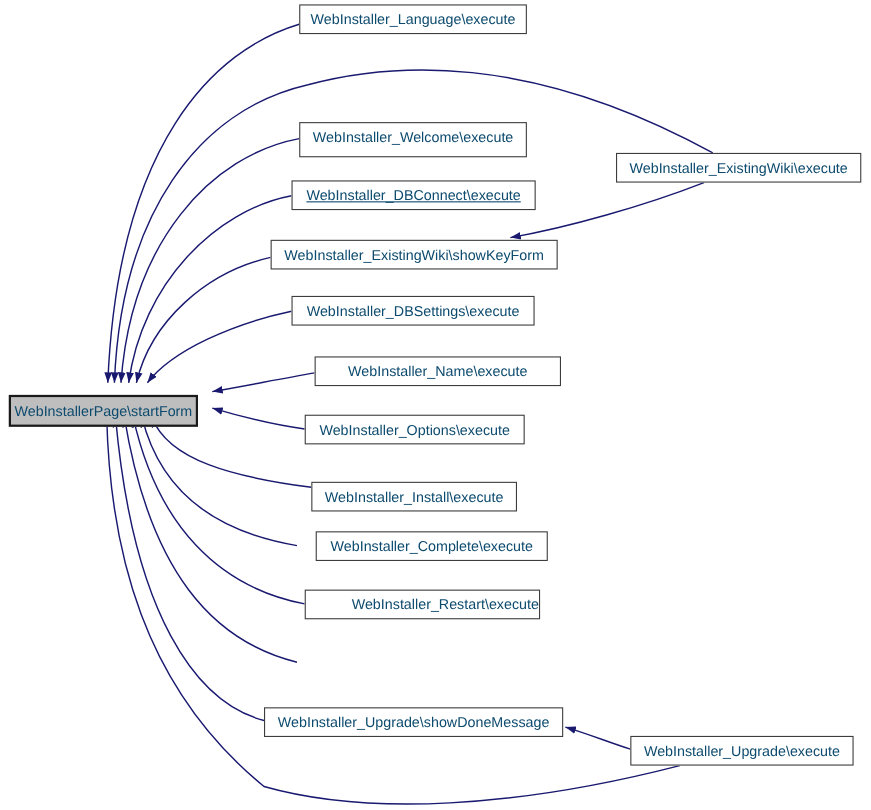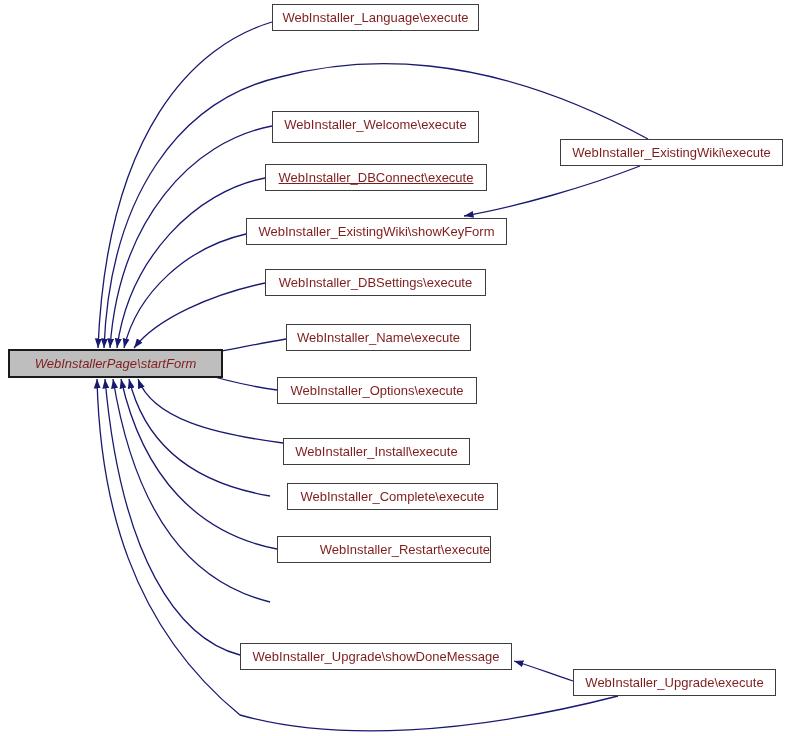--- a/index.html
+++ b/index.html
@@ -20,21 +20,21 @@
     left: 0;
     top: 0;
     z-index: 1;
   }
   .node {
     position: absolute;
     z-index: 2;
     box-sizing: border-box;
     background: #ffffff;
     border: 1px solid #3d3d3d;
-    color: #7f1d1d;
+    color: #0c4a6e;
     font-size: 13px;
     line-height: 25px;
     text-align: center;
     white-space: nowrap;
     cursor: pointer;
   }
   .node.focus {
     background: #bebebe;
     border: 2px solid #1a1a1a;
   }
@@ -67,33 +67,33 @@
     <path class="edge" marker-end="url(#arrow)" d="M283,443 C214,434 153,419 138,379"></path>
     <path class="edge" marker-end="url(#arrow)" d="M270,496 C199,484 146,449 129,379"></path>
     <path class="edge" marker-end="url(#arrow)" d="M277,549 C199,534 143,478 121,379"></path>
     <path class="edge" marker-end="url(#arrow)" d="M270,602 C193,583 136,519 113,379"></path>
     <path class="edge" marker-end="url(#arrow)" d="M240,655 C178,639 121,558 105,379"></path>
     <path class="edge" marker-end="url(#arrow)" d="M618,696 C470,734 335,742 240,715 C130,625 100,500 97,379"></path>
     <path class="edge" marker-end="url(#arrow)" d="M640,166 C586,187 516,207 464,216"></path>
     <path class="edge" marker-end="url(#arrow)" d="M573,681 C554,675 537,668 514,661"></path>
   </svg>
 
-  <div class="node focus" style="left:8px; top:349px; width:215px; height:29px;font-style:italic;">WebInstallerPage\startForm</div>
+  <div class="node focus" style="left:8px; top:359px; width:172px; height:29px;">WebInstallerPage\startForm</div>
 
   <div class="node" style="left:272px; top:4px; width:207px; height:27px;">WebInstaller_Language\execute</div>
 
   <div class="node" style="left:272px; top:111px; width:207px; height:32px;">WebInstaller_Welcome\execute</div>
 
   <div class="node" style="left:265px; top:164px; width:222px; height:27px;text-decoration:underline;">WebInstaller_DBConnect\execute</div>
 
   <div class="node" style="left:246px; top:218px; width:261px; height:27px;">WebInstaller_ExistingWiki\showKeyForm</div>
 
   <div class="node" style="left:265px; top:269px; width:221px; height:27px;">WebInstaller_DBSettings\execute</div>
 
-  <div class="node" style="left:286px; top:324px; width:185px; height:27px;">WebInstaller_Name\execute</div>
+  <div class="node" style="left:286px; top:324px; width:224px; height:27px;">WebInstaller_Name\execute</div>
 
   <div class="node" style="left:277px; top:377px; width:200px; height:27px;">WebInstaller_Options\execute</div>
 
   <div class="node" style="left:283px; top:438px; width:187px; height:27px;">WebInstaller_Install\execute</div>
 
   <div class="node" style="left:287px; top:483px; width:211px; height:27px;">WebInstaller_Complete\execute</div>
 
   <div class="node" style="left:277px; top:536px; width:214px; height:27px;text-align:right;">WebInstaller_Restart\execute</div>
 
 

